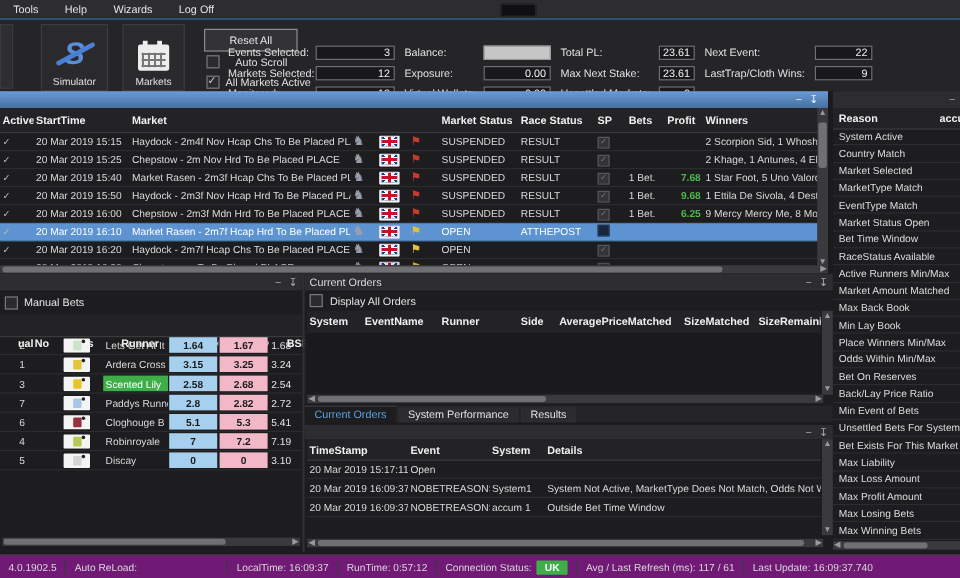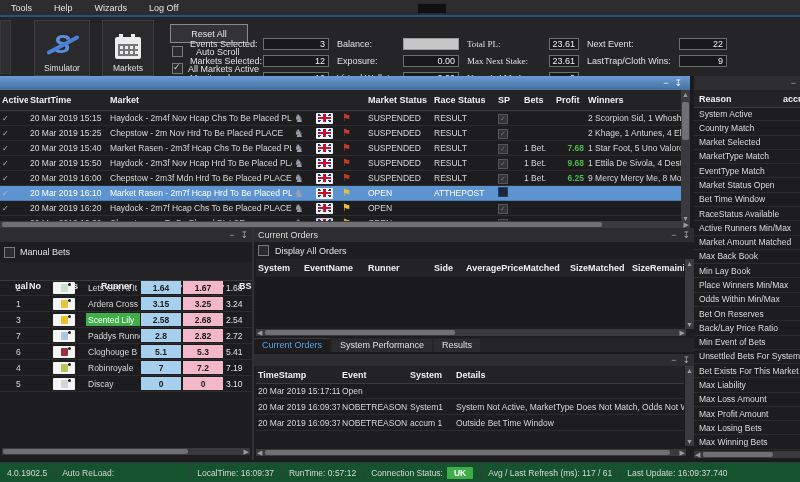--- a/index.html
+++ b/index.html
@@ -38,21 +38,21 @@
   
   .stats{position:absolute;left:190px;top:20px;display:flex;gap:8px;}
   .stat-col{display:flex;flex-direction:column;gap:4px;}
   .stat-line{display:flex;align-items:center;height:13px;}
   .stat-label{color:#e0e0e0;font-size:9px;white-space:nowrap;}
   .stat-box{height:12px;background:#19191b;border:1px solid #6e6e72;color:#f0f0f0;font-size:9px;
     display:flex;align-items:center;justify-content:flex-end;padding:0 3px;box-sizing:border-box;}
   .stat-box.redacted{background:#c6c6c6;border-color:#9a9a9a;}
   .c1 .stat-label{width:73px;} .c1 .stat-box{width:66px;}
   .c2 .stat-label{width:66px;} .c2 .stat-box{width:56px;}
-  .c3 .stat-label{width:82px;font-family:Liberation Serif, serif;} .c3 .stat-box{width:30px;}
+  .c3 .stat-label{width:82px;} .c3 .stat-box{width:30px;}
   .c4 .stat-label{width:92px;} .c4 .stat-box{width:48px;}
 
   
   .titlebar{position:absolute;background:#2d2d30;display:flex;align-items:center;
     color:#dcdcdc;font-size:9px;padding:0 4px;box-sizing:border-box;}
   .titlebar .t-icons{margin-left:auto;display:flex;gap:6px;color:#a8a8ac;font-size:9px;line-height:9px;}
   .blue-titlebar{position:absolute;left:0;top:76px;width:690px;height:14px;
     background:linear-gradient(#6b9bd6,#45709f);display:flex;align-items:center;}
   .blue-titlebar .t-icons{margin-left:auto;display:flex;gap:6px;color:#eaf2fb;font-size:9px;padding-right:8px;}
 
@@ -148,21 +148,21 @@
   .log-hdr{position:absolute;left:256px;top:366px;width:428px;height:17px;background:#232325;
     border-bottom:1px solid #3a3a3e;font-weight:bold;font-size:9px;color:#f0f0f0;}
   .log-hdr>div{padding:0 2px;white-space:nowrap;overflow:hidden;}
   .log-rows{position:absolute;left:256px;top:383px;width:428px;}
   .log-row{height:15px;border-bottom:1px solid #2c2c2f;font-size:8.5px;}
   .log-row>div{padding:0 2px;white-space:nowrap;overflow:hidden;}
   #log-vscroll{left:685px;top:366px;height:78px;justify-content:space-between;padding:1px 0;}
   #log-hscroll{left:256px;top:449px;width:430px;}
 
   
-  .statusbar{position:absolute;left:0;top:462px;width:800px;height:20px;background:#14532d;
+  .statusbar{position:absolute;left:0;top:462px;width:800px;height:20px;background:#701a75;
     border-top:1px solid #3a3a3e;display:flex;align-items:center;font-size:8.5px;color:#d8d8d8;}
   .sb-item{padding:0 7px;border-right:1px solid #3a3a3e;height:12px;display:flex;align-items:center;white-space:nowrap;gap:4px;}
   .sb-item:last-child{border-right:none;}
   .uk-badge{background:#3fae49;color:#fff;font-weight:bold;padding:0 7px;height:12px;display:flex;align-items:center;border-radius:1px;}
 </style>
 </head>
 <body>
 
 <div id="app">
 

